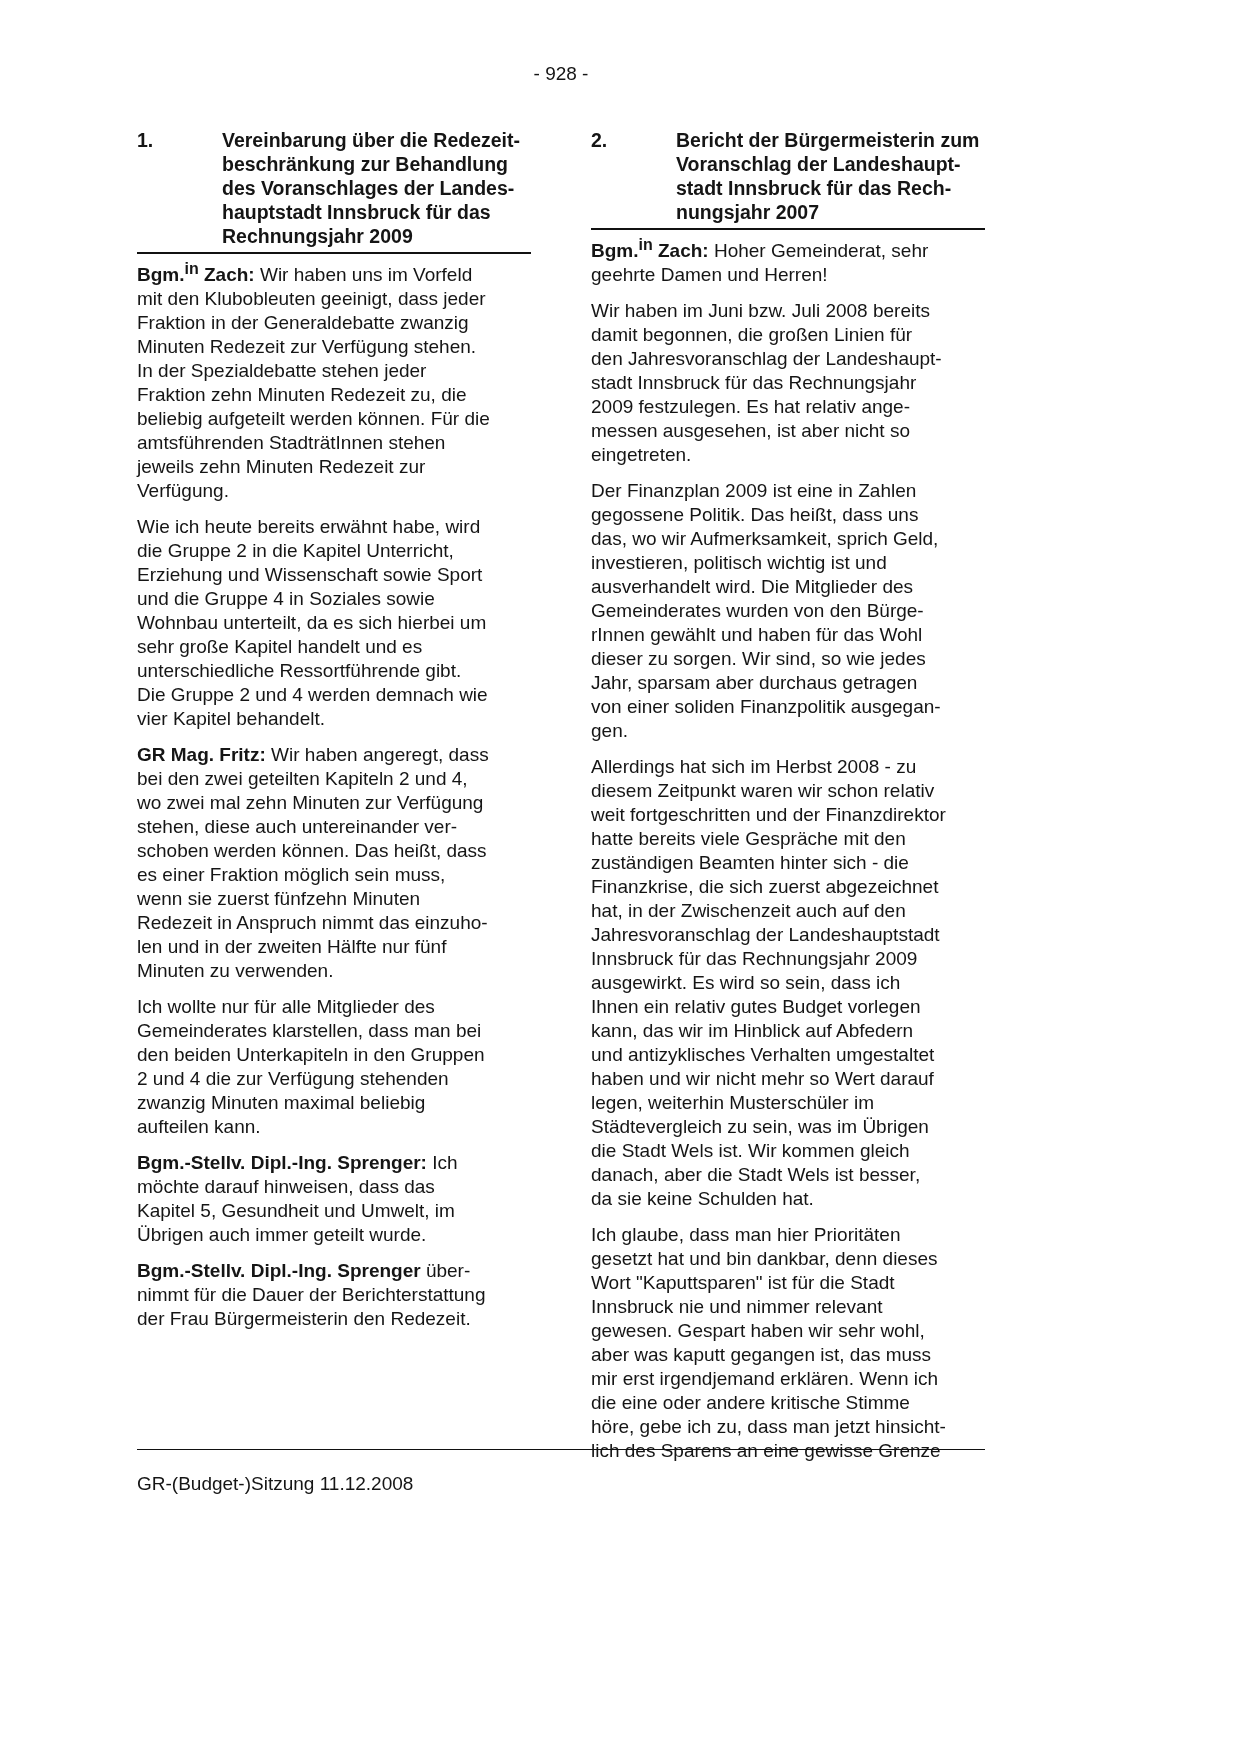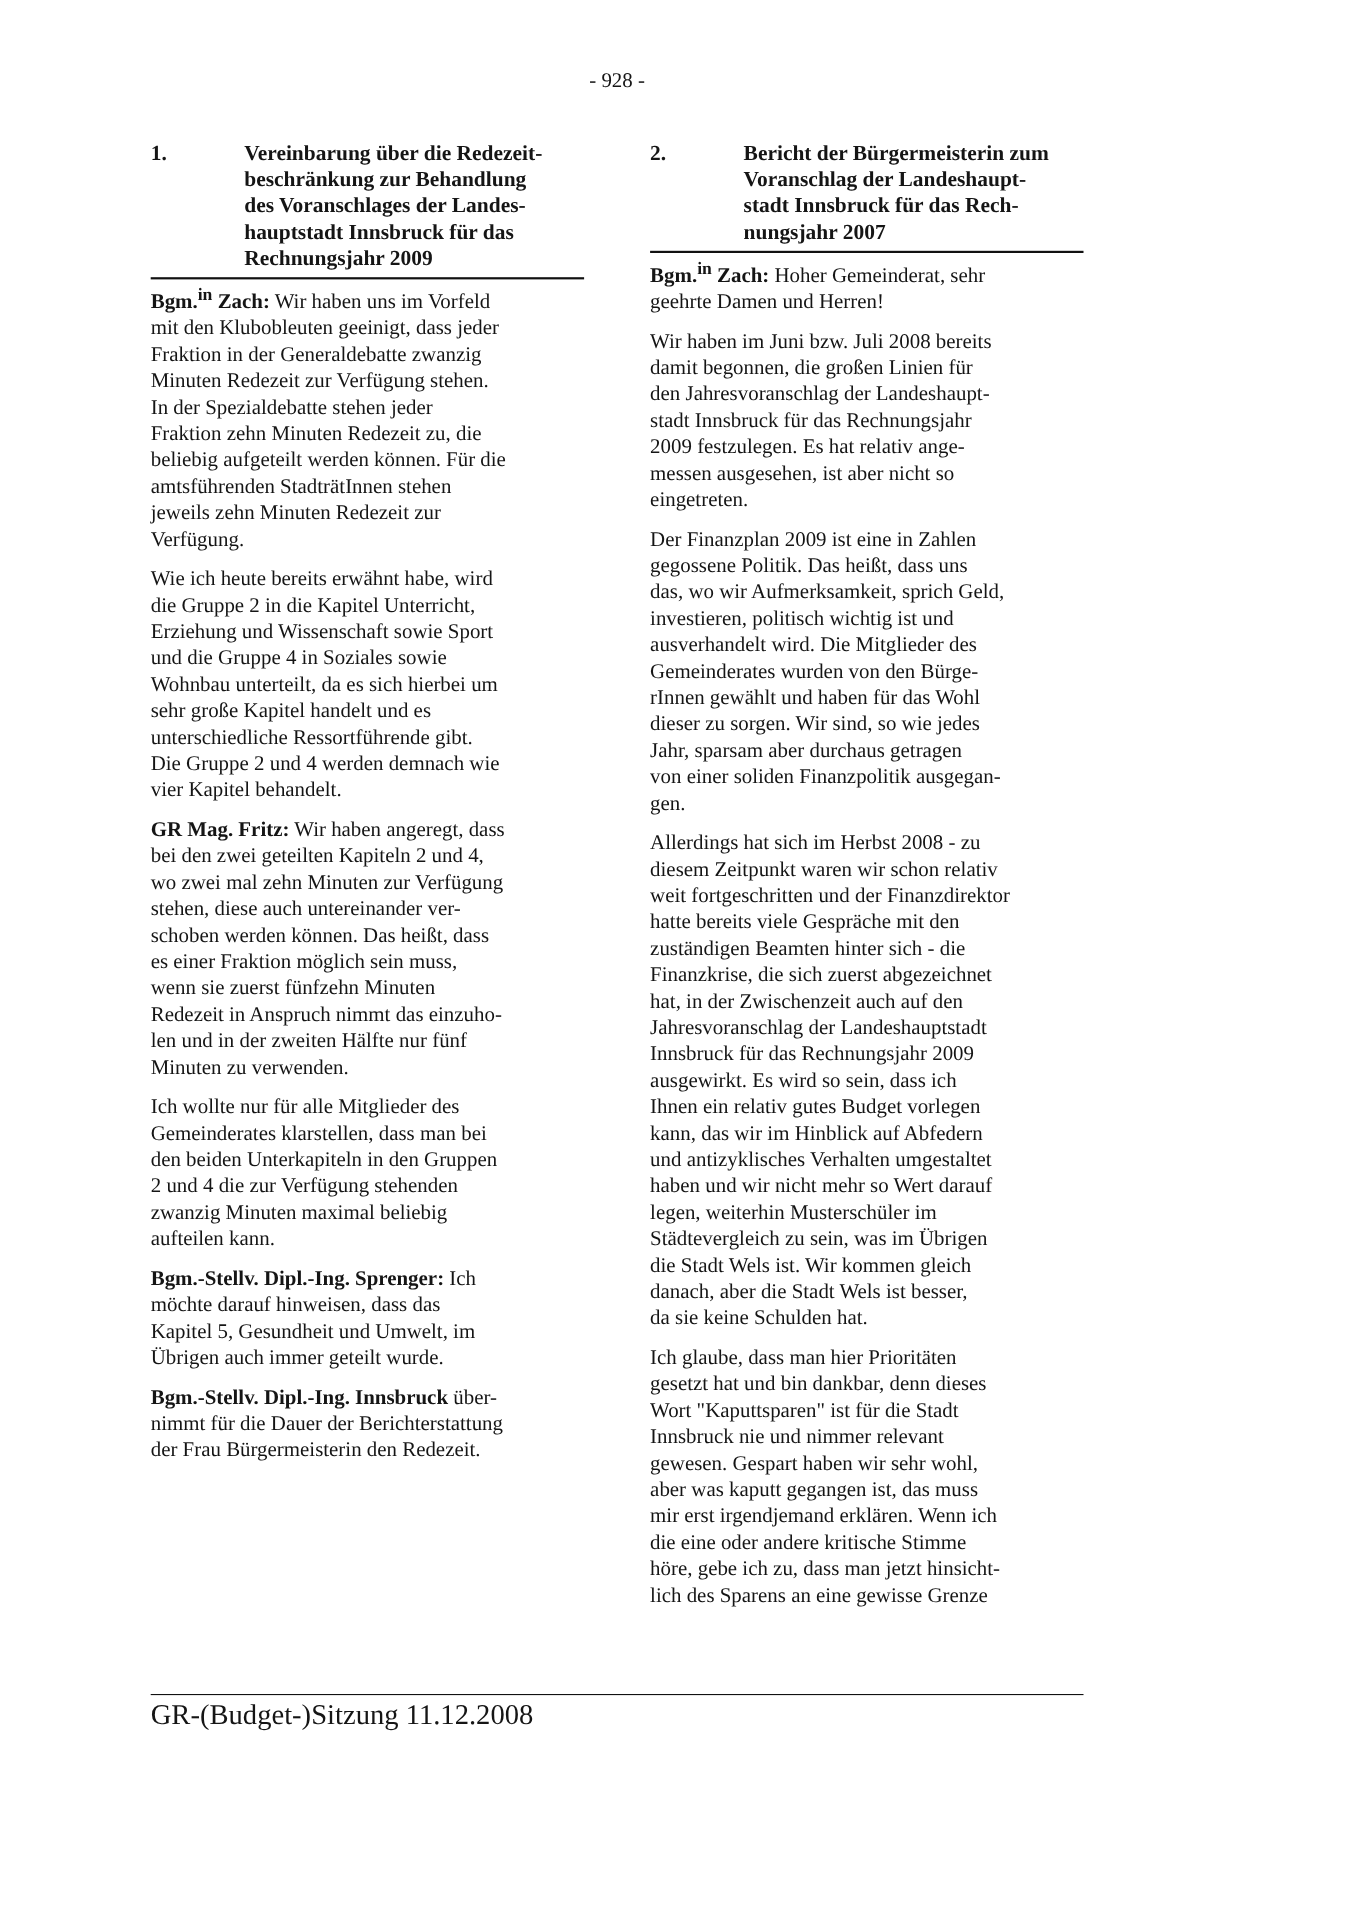--- a/index.html
+++ b/index.html
@@ -3,21 +3,21 @@
 <meta charset="utf-8">
 <style>
   * { box-sizing: border-box; }
   html, body { margin: 0; padding: 0; background: #ffffff; }
   .page {
     position: relative;
     width: 1240px;
     height: 1755px;
     background: #ffffff;
     color: #151515;
-    font-family: Liberation Serif, serif;
+    font-family: Liberation Sans, sans-serif;
     overflow: hidden;
   }
   .content {
     position: absolute;
     left: 137px;
     top: 62px;
     width: 848px;
   }
   .page-number {
     text-align: center;
@@ -51,25 +51,25 @@
   sup.ss {
     font-weight: bold;
     font-size: 16px;
     line-height: 0;
     vertical-align: super;
   }
   .gap-before { margin-top: 40px; }
   .footer {
     position: absolute;
     left: 137px;
-    top: 1540px;
+    top: 1449px;
     width: 848px;
     border-top: 1.5px solid #111;
-    padding-top: 6px;
-    font-size: 26px;
+    padding-top: 22px;
+    font-size: 19px;
     line-height: 24px;
   }
 </style>
 </head>
 <body>
 
 <div class="page">
   <div class="content">
 
     <div class="page-number">- 928 -</div>
@@ -118,21 +118,21 @@
         <p class="para"><span class="txt">Ich wollte nur für alle Mitglieder des
 Gemeinderates klarstellen, dass man bei
 den beiden Unterkapiteln in den Gruppen
 2 und 4 die zur Verfügung stehenden
 zwanzig Minuten maximal beliebig
 aufteilen kann.</span></p>
         <p class="para"><b class="sp">Bgm.-Stellv. Dipl.-Ing. Sprenger:</b><span class="txt"> Ich
 möchte darauf hinweisen, dass das
 Kapitel 5, Gesundheit und Umwelt, im
 Übrigen auch immer geteilt wurde.</span></p>
-        <p class="para gap-before"><b class="sp">Bgm.-Stellv. Dipl.-Ing. Innsbruck</b><span class="txt"> über-
+        <p class="para gap-before"><b class="sp">Bgm.-Stellv. Dipl.-Ing. Sprenger</b><span class="txt"> über-
 nimmt für die Dauer der Berichterstattung
 der Frau Bürgermeisterin den Redezeit.</span></p>
       </div>
 
       <div class="col">
         <div class="heading">
             <span class="h-num">2.</span>
             <span class="h-text">Bericht der Bürgermeisterin zum
 Voranschlag der Landeshaupt-
 stadt Innsbruck für das Rech-

